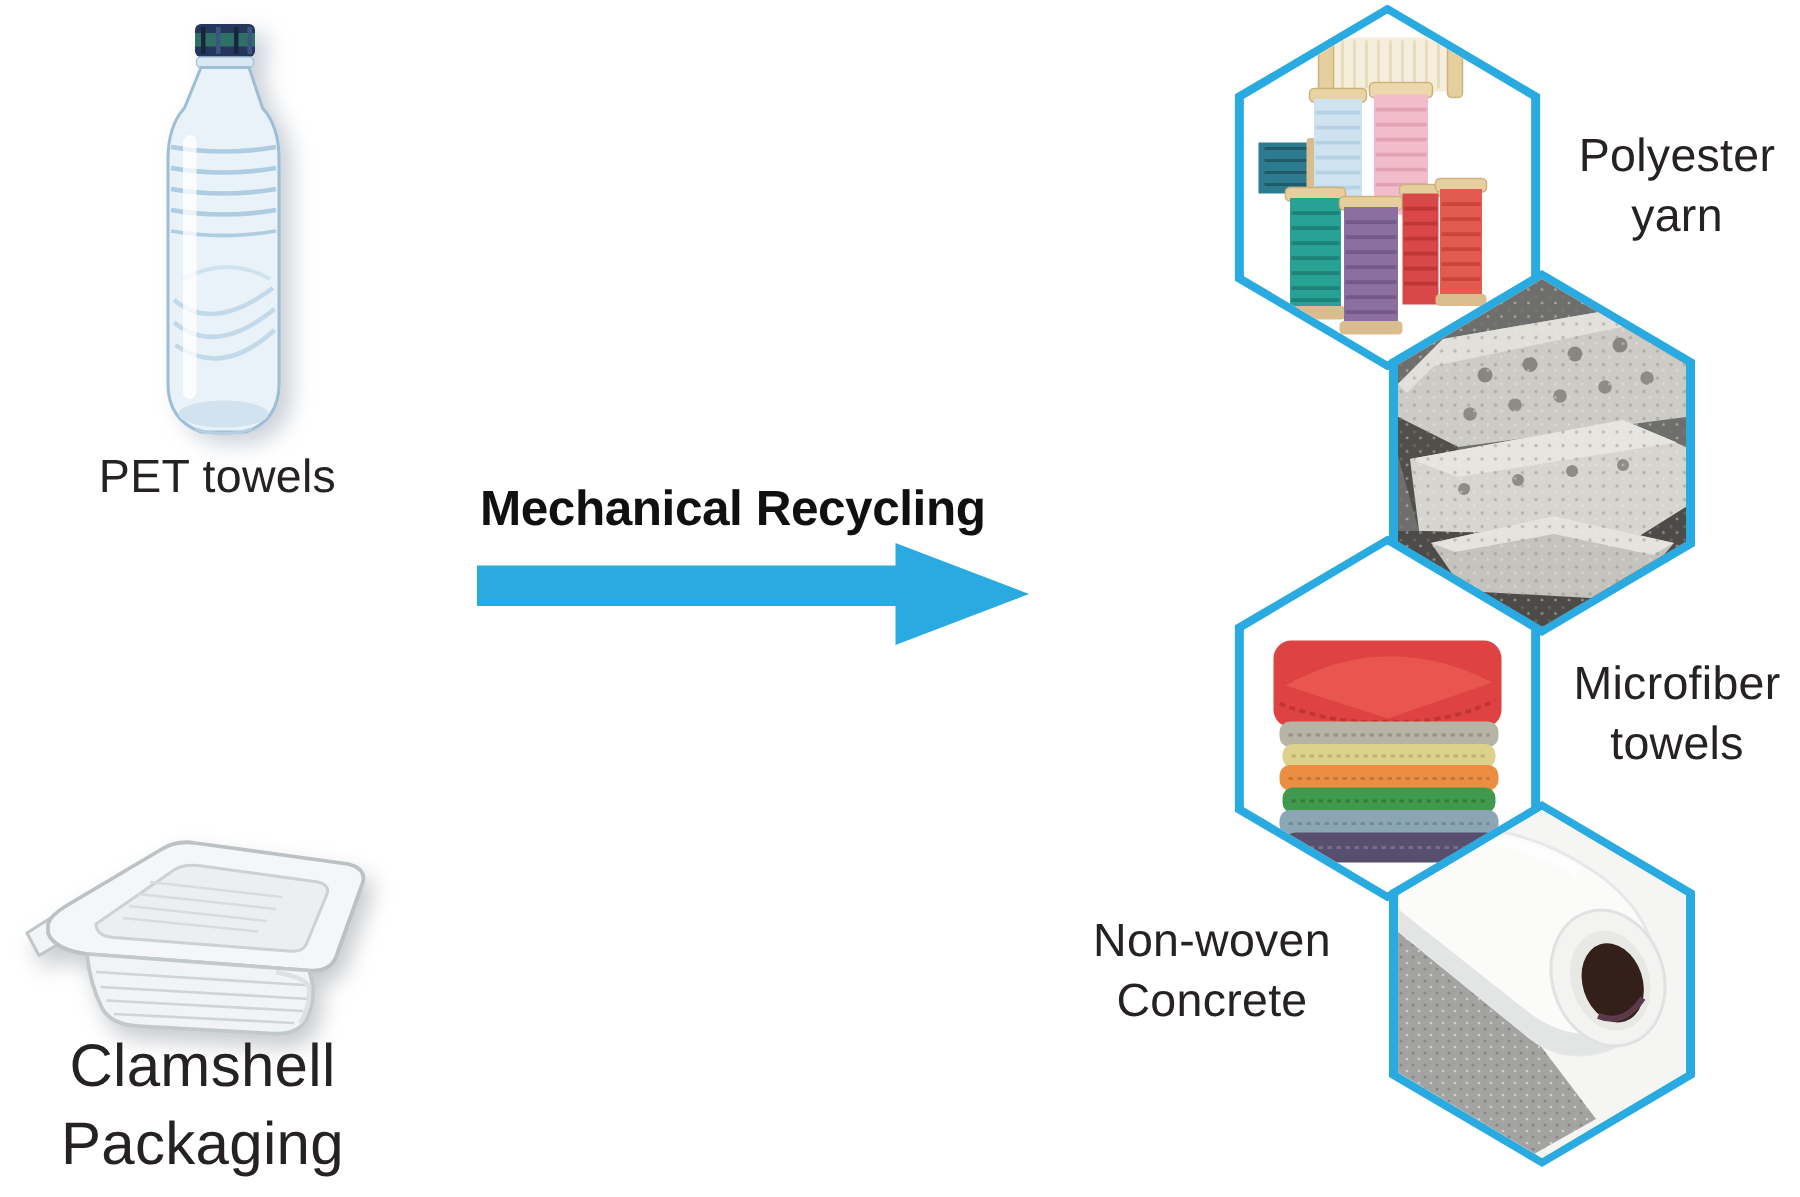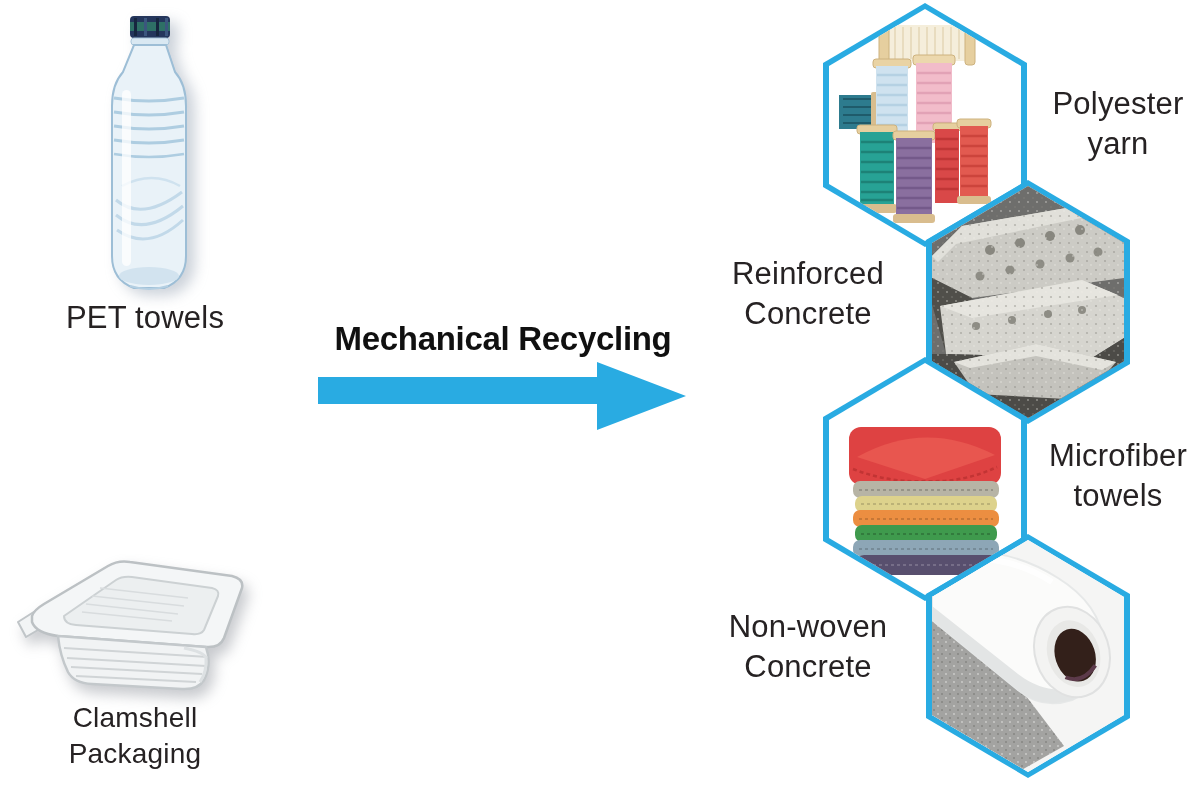--- a/index.html
+++ b/index.html
@@ -9,21 +9,21 @@
   html,body{margin:0;padding:0;background:#ffffff;}
   body{font-family:"Liberation Sans", sans-serif;}
   #canvas{
     position:relative;width:1200px;height:798px;background:#ffffff;overflow:hidden;
   }
   .caption{
     position:absolute;text-align:center;color:var(--ink);
     font-size:31px;line-height:1.3;white-space:pre-line;letter-spacing:0.2px;
   }
   .process-label{
-    position:absolute;left:320px;top:320px;width:366px;text-align:center;
+    position:absolute;left:320px;top:320px;width:366px;text-align:left;
     font-size:33px;font-weight:700;color:#101010;letter-spacing:-0.3px;
   }
   .photo{position:absolute;margin:0;padding:0;}
   .photo.bottle{left:82px;top:10px;width:134px;height:284px;filter:drop-shadow(8px 6px 7px rgba(110,125,150,.35));}
   .photo.clamshell{left:8px;top:536px;width:250px;height:172px;filter:drop-shadow(5px 8px 7px rgba(110,115,125,.38));}
   .arrow-svg{position:absolute;left:310px;top:356px;width:386px;height:84px;}
   .hex{position:absolute;width:204px;height:244px;}
   .hex-border{
     position:absolute;inset:0;background:var(--accent);
     clip-path:polygon(50% 0%,100% 24.6%,100% 75.4%,50% 100%,0% 75.4%,0% 24.6%);
@@ -87,21 +87,21 @@
 
       <path d="M92,52 L180,62 M84,60 L176,70 M78,68 L170,78 M74,76 L164,85" stroke="#d8dcde" stroke-width="1.6" fill="none"></path>
 
       <path d="M50,100 L198,111 Q204,128 196,144 Q190,154 174,153 L84,148 Q66,147 60,136 Q52,120 50,100 Z" fill="#f1f3f4" stroke="#c3c8cb" stroke-width="2.5" stroke-linejoin="round"></path>
 
       <path d="M56,112 L200,121 M59,122 L198,130 M63,131 L194,138 M68,140 L188,146" stroke="#d0d4d6" stroke-width="1.8" fill="none"></path>
 
       <path d="M176,112 Q196,116 198,122 Q199,136 192,146" fill="none" stroke="#dde1e3" stroke-width="3"></path>
     </svg>
   </figure>
-  <div class="caption" style="left:25px;top:700px;width:220px;font-size:28px">Clamshell
+  <div class="caption" style="left:25px;top:685px;width:220px;font-size:40px">Clamshell
 Packaging</div>
 
   <div class="process-label">Mechanical Recycling</div>
   <svg class="arrow-svg" viewBox="0 0 386 84">
     <polygon points="8,21 287,21 287,6 376,40 287,74 287,48 8,48" style="fill:var(--accent)"></polygon>
   </svg>
 
   <div class="hex" style="left:823px;top:3px">
     <div class="hex-border"></div>
     <div class="hex-inner">
@@ -182,22 +182,20 @@
         <circle cx="116" cy="128" r="4" fill="#8e8d85"></circle>
         <circle cx="150" cy="124" r="4" fill="#8e8d85"></circle>
 
         <polygon points="0,168 14,168 160,172 192,152 192,232 0,232" fill="#4c4b47"></polygon>
         <polygon points="22,176 104,158 184,176 152,214 44,208" fill="#c4c3bd"></polygon>
         <polygon points="22,176 104,158 184,176 170,184 104,170 38,182" fill="#e4e3dd"></polygon>
         <rect x="0" y="0" width="192" height="232" fill="url(#speckC)" opacity="0.45"></rect>
       </svg>
     </div>
   </div>
-  <div class="caption out-label-left" style="left:697px;top:254px">Reinforced
-Concrete</div>
 
   <div class="hex" style="left:823px;top:357px">
     <div class="hex-border"></div>
     <div class="hex-inner">
       <svg viewBox="0 0 192 232">
 
         <rect x="20" y="64" width="152" height="58" rx="12" fill="#de4242"></rect>
         <path d="M28,94 Q96,56 166,92 L96,116 Z" fill="#e8564f"></path>
         <path d="M24,106 Q60,120 96,118 Q134,120 168,104" fill="none" stroke="#c23434" stroke-width="2.5" stroke-dasharray="4,3"></path>
 

